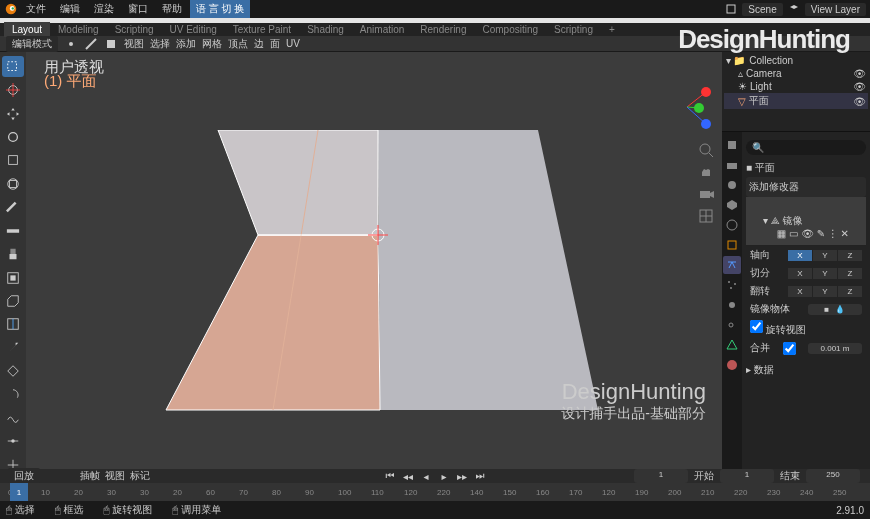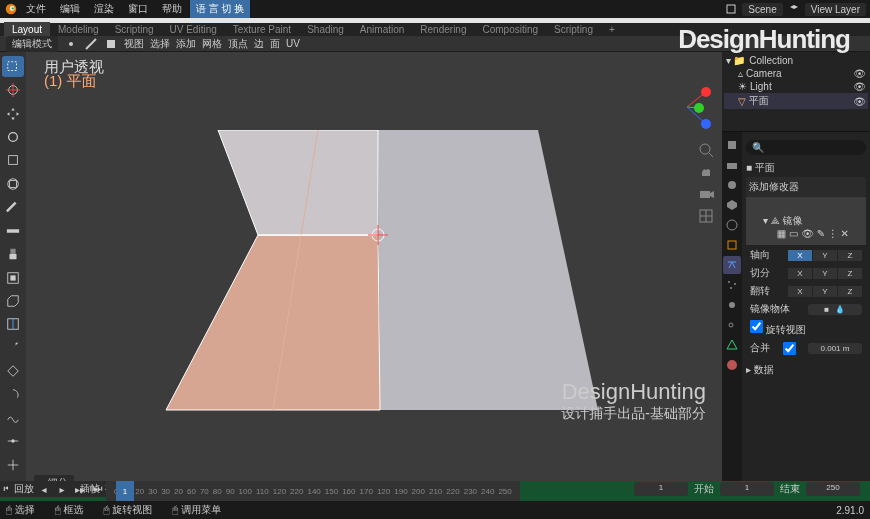--- a/index.html
+++ b/index.html
@@ -28,21 +28,21 @@
 .rpanel{flex:1;padding:4px;font-size:9px}
 .outliner{height:80px;background:#232323;border-bottom:1px solid #111;padding:2px}
 .orow{display:flex;align-items:center;gap:3px;padding:1px 2px}
 .search{width:100%;background:#1a1a1a;border:none;padding:2px 6px;border-radius:8px;color:#ccc;margin:4px 0}
 .mod-header{padding:17px;background:#3d3d3d;border-bottom:1px solid #222}
 .prop-row{display:flex;align-items:center;justify-content:space-between;padding:2px 4px;gap:4px}
 .axis-btns{display:flex;gap:1px}
 .axis-btn{width:24px;padding:1px 0;text-align:center;background:#333;cursor:pointer;font-size:8px}
 .axis-btn.on{background:#3a6ea5;color:#fff}
 .numfield{background:#333;padding:1px 4px;border-radius:3px;width:54px;text-align:center;font-size:8px}
-.tl{position:absolute;bottom:18px;left:0;right:0;height:20px;background:#14532d;display:flex;flex-direction:row}
+.tl{position:absolute;bottom:18px;left:0;right:0;height:32px;background:#14532d;display:flex;flex-direction:column}
 .tl-ctrl{height:16px;display:flex;align-items:center;justify-content:center;gap:2px;background:#2a2a2a}
 .tl-ctrl .pb{width:16px;height:14px;display:flex;align-items:center;justify-content:center;cursor:pointer}
 .tl-ruler{height:20px;background:#333;display:flex;align-items:center;padding:0 8px;gap:4px;position:relative}
 .tl-ruler .tk{font-size:8px;color:#888;flex:1;text-align:left}
 .cur-frame{position:absolute;left:10px;top:0;bottom:0;width:18px;background:#3a6ea5;color:#fff;display:flex;align-items:center;justify-content:center;font-size:8px}
 .status{position:absolute;bottom:0;left:0;right:0;height:18px;background:#1a1a1a;display:flex;align-items:center;padding:0 6px;gap:20px;font-size:9px;color:#999}
 .watermark1{position:absolute;top:24px;right:20px;font-size:26px;font-weight:700;color:rgba(255,255,255,.9);letter-spacing:-1px}
 .watermark3{position:absolute;bottom:76px;right:16px;text-align:right;color:rgba(255,255,255,.25)}
 .watermark3 .l1{font-size:22px}
 .watermark3 .l2{font-size:14px}

